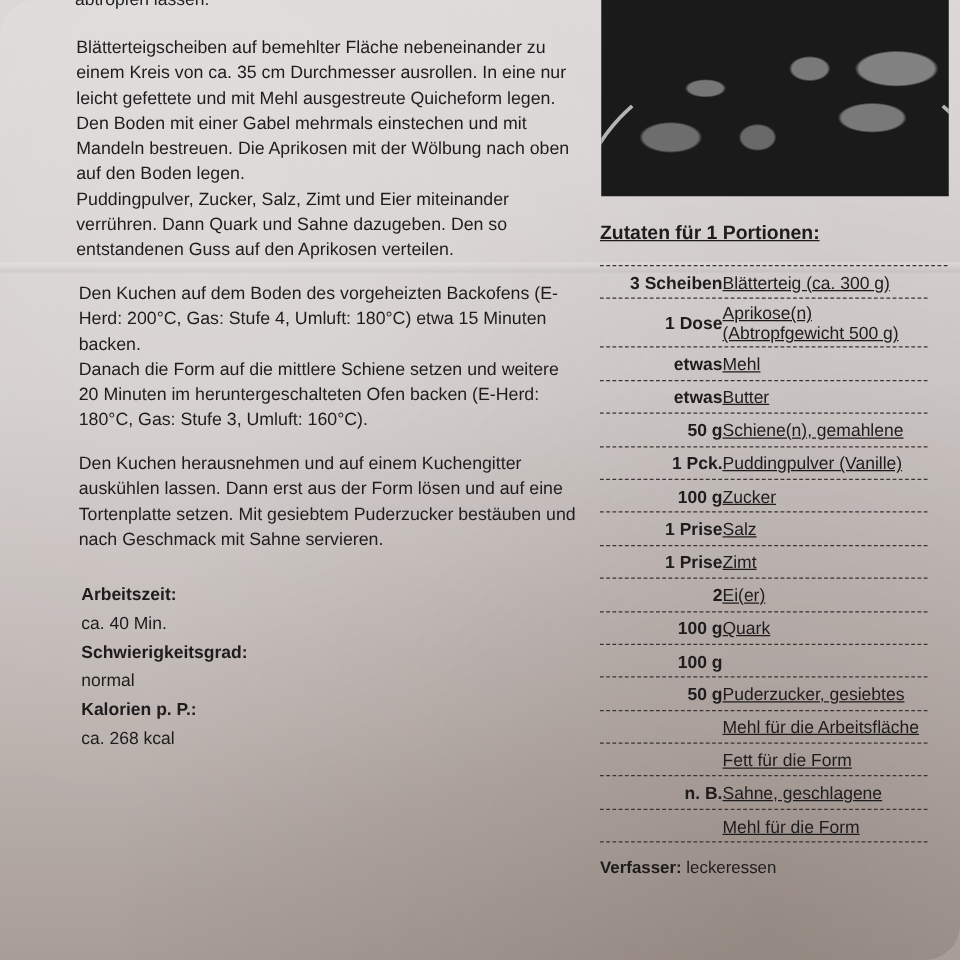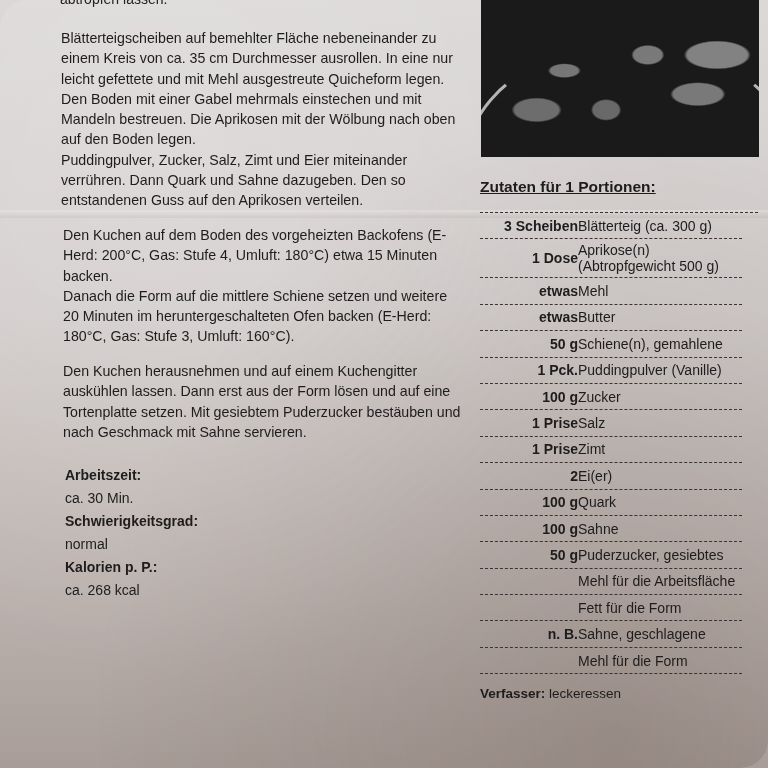--- a/index.html
+++ b/index.html
@@ -113,21 +113,21 @@
       width: 262px;
     }
     .ing-row.tall { min-height: 38px; }
     .ing-qty {
       width: 98px;
       text-align: right;
       font-weight: bold;
       padding-right: 0;
       box-sizing: border-box;
     }
-    .ing-name { flex: 1; }
+    .ing-name { flex: 1; text-decoration: underline; }
     .author {
       margin-top: 12px;
       font-size: 13.5px;
     }
     .author b { font-weight: bold; }
   </style>
 </head>
 <body>
 
 <div class="page">
@@ -145,21 +145,21 @@
       <span>Danach die Form auf die mittlere Schiene setzen und weitere 20 Minuten im heruntergeschalteten Ofen backen (E-Herd: 180°C, Gas: Stufe 3, Umluft: 160°C).</span>
     </div>
     <div class="para p3">
       <span>Den Kuchen herausnehmen und auf einem Kuchengitter auskühlen lassen. Dann erst aus der Form lösen und auf eine Tortenplatte setzen. Mit gesiebtem Puderzucker bestäuben und nach Geschmack mit Sahne servieren.</span>
     </div>
   </div>
 
   <div class="meta">
     <div class="meta-row">
       <span class="meta-label">Arbeitszeit:</span>
-      <span class="meta-value">ca. 30 Min.</span>
+      <span class="meta-value">ca. 40 Min.</span>
     </div>
     <div class="meta-row">
       <span class="meta-label">Schwierigkeitsgrad:</span>
       <span class="meta-value">normal</span>
     </div>
     <div class="meta-row">
       <span class="meta-label">Kalorien p. P.:</span>
       <span class="meta-value">ca. 268 kcal</span>
     </div>
   </div>
@@ -213,21 +213,20 @@
       <div class="ing-row">
         <span class="ing-qty">2</span>
         <span class="ing-name">Ei(er)</span>
       </div>
       <div class="ing-row">
         <span class="ing-qty">100 g</span>
         <span class="ing-name">Quark</span>
       </div>
       <div class="ing-row">
         <span class="ing-qty">100 g</span>
-        <span class="ing-name">Sahne</span>
       </div>
       <div class="ing-row">
         <span class="ing-qty">50 g</span>
         <span class="ing-name">Puderzucker, gesiebtes</span>
       </div>
       <div class="ing-row">
         <span class="ing-qty"></span>
         <span class="ing-name">Mehl für die Arbeitsfläche</span>
       </div>
       <div class="ing-row">

